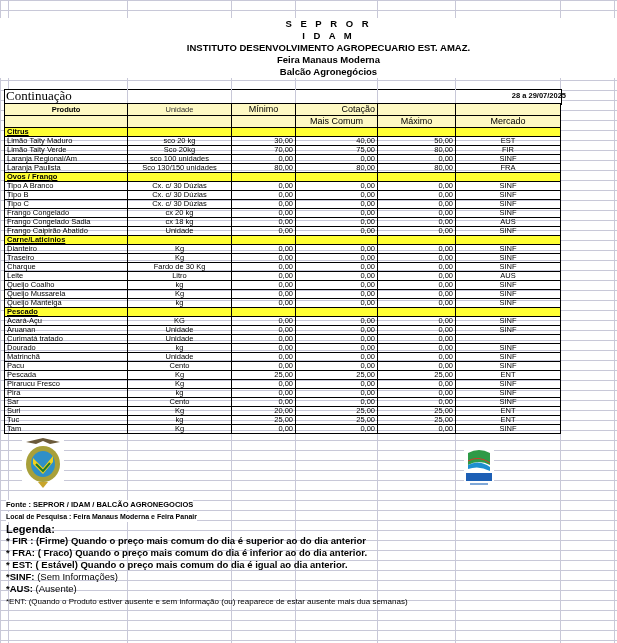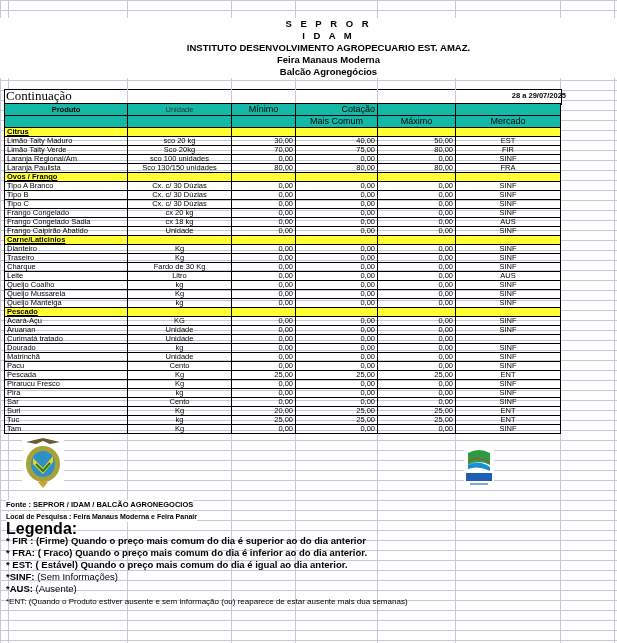--- a/index.html
+++ b/index.html
@@ -12,21 +12,21 @@
   }
   .vline { position:absolute; top:0; width:1px; height:643px; background:#c8c8d8; }
   .title { position:absolute; left:0; width:617px; text-align:center; font-weight:bold; font-size:9.5px; line-height:12px; background:#fff;padding-left:20px; }
   .title.sp { letter-spacing:3px; }
   .cont-row { position:absolute; left:4px; top:89px; height:14px; width:556px; border:1px solid #000; background:#fff; }
   .cont-label { position:absolute; left:6px; top:89px; font-family:"Liberation Serif", serif; font-size:13px; line-height:14px; }
   .cont-date { position:absolute; left:455px; width:103px; top:90px; text-align:right; font-size:7.5px; font-weight:bold; line-height:12px;padding-left:8px; }
   .cont-vl { position:absolute; top:89px; width:1px; height:14px; background:#c8c8d8; }
   table.t { position:absolute; left:4px; top:103px; border-collapse:collapse; table-layout:fixed; }
   table.t td { border:1px solid #000; padding:0 2px; font-size:7.5px; line-height:8px; height:8px; white-space:nowrap; overflow:hidden; }
-  table.t tr.hdr td { background:#14b8a6; font-size:9px; line-height:11px; height:11px; }
+  table.t tr.hdr td { background:#fef9c3; font-size:9px; line-height:11px; height:11px; }
   table.t tr.hdr td.small { font-size:7.5px; }
   table.t tr.cat td { background:#ffff33; font-weight:bold;text-decoration:underline; }
   .c { text-align:center; }
   .r { text-align:right; }
   .footer { position:absolute; left:6px; font-size:7.5px; font-weight:bold; background:#fff; line-height:10px; }
   .legend { position:absolute; left:6px; font-size:9.5px; line-height:12px; background:transparent; }
   .legend b { font-weight:bold; }
   .logo-am { position:absolute; left:22px; top:434px; width:42px; height:56px; }
   .logo-state { position:absolute; left:464px; top:447px; width:30px; height:42px; }
 </style>
@@ -354,21 +354,21 @@
         <td class="r">0,00</td>
         <td class="r">0,00</td>
         <td class="r">0,00</td>
         <td class="c">SINF</td>
       </tr>
     </tbody>
 </table>
 
 <div class="footer" style="top:500px">Fonte : SEPROR / IDAM / BALCÃO AGRONEGOCIOS</div>
 <div class="footer" style="top:512px;font-size:7px">Local de Pesquisa : Feira Manaus Moderna e Feira Panair</div>
-<div class="legend" style="top:523px;font-weight:bold;font-size:16px">Legenda:</div>
+<div class="legend" style="top:523px;font-weight:bold;font-size:11px">Legenda:</div>
 <div class="legend" style="top:535px;font-weight:bold">* FIR : (Firme) Quando o preço mais comum do dia é superior ao do dia anterior</div>
 <div class="legend" style="top:547px;font-weight:bold">* FRA: ( Fraco) Quando o preço mais comum do dia é inferior ao do dia anterior.</div>
 <div class="legend" style="top:559px;font-weight:bold">* EST: ( Estável) Quando o preço mais comum do dia é igual ao dia anterior.</div>
 <div class="legend" style="top:571px"><b>*SINF:</b><span> (Sem Informações)</span></div>
 <div class="legend" style="top:583px"><b>*AUS:</b><span> (Ausente)</span></div>
 <div class="legend" style="top:596px;font-size:8px">*ENT: (Quando o Produto estiver ausente e sem informação (ou) reaparece de estar ausente mais dua semanas)</div>
 
 <svg class="logo-am" viewBox="0 0 42 56">
   <rect x="0" y="0" width="42" height="56" fill="#ffffff"></rect>
   <path d="M4 8 L21 4 L38 8 L28 10 L21 7 L14 10 Z" fill="#6b5a3a"></path>

